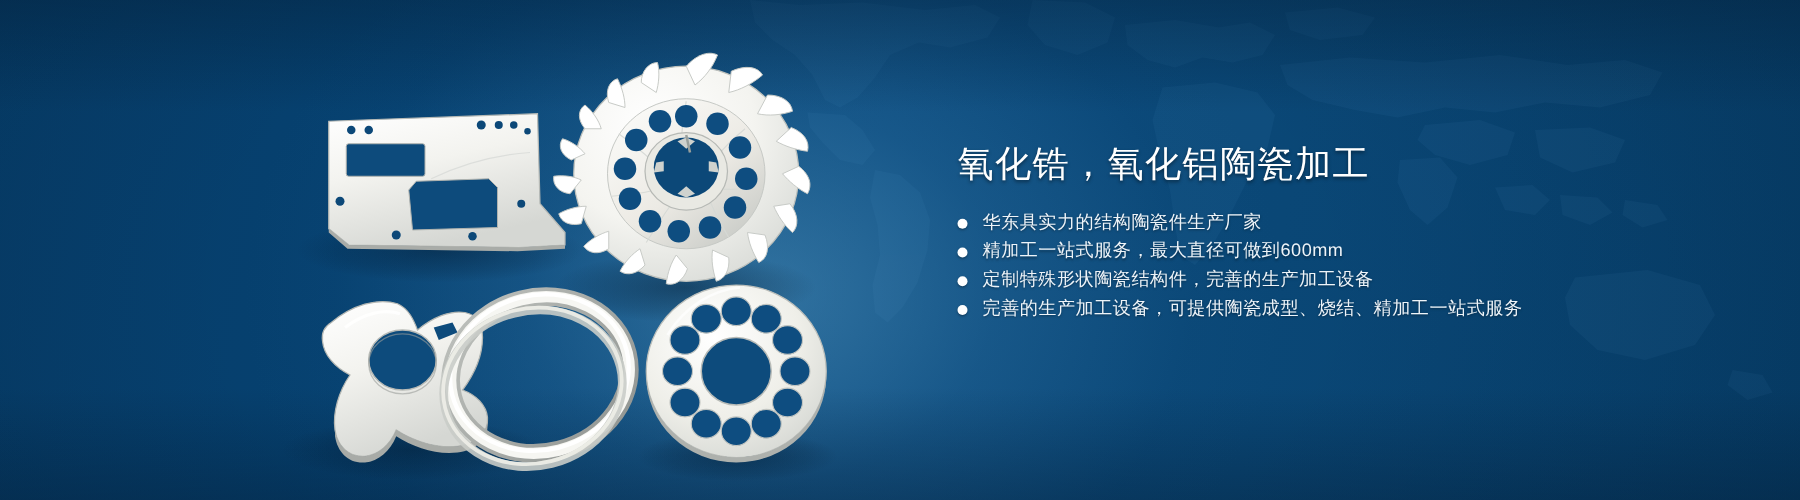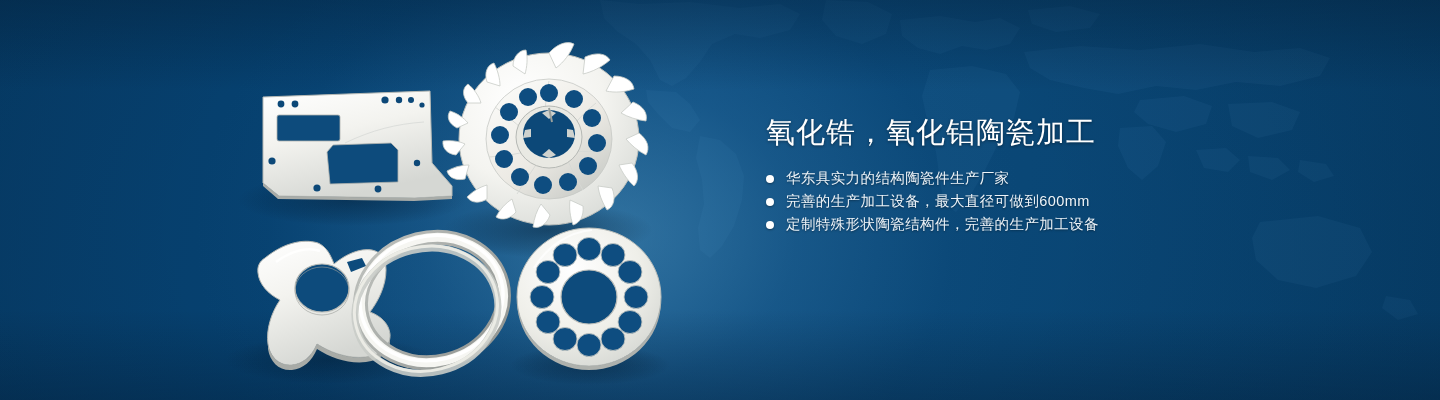--- a/index.html
+++ b/index.html
@@ -310,23 +310,27 @@
 
     <div class="headline">氧化锆，氧化铝陶瓷加工</div>
 
     <ul class="bullets">
       <li class="bullet">
         <span class="dot"></span>
         <span class="btext">华东具实力的结构陶瓷件生产厂家</span>
       </li>
       <li class="bullet">
         <span class="dot"></span>
-        <span class="btext">完善的生产加工设备，最大直径可做到600mm</span>
+        <span class="btext">精加工一站式服务，最大直径可做到600mm</span>
       </li>
       <li class="bullet">
         <span class="dot"></span>
         <span class="btext">定制特殊形状陶瓷结构件，完善的生产加工设备</span>
       </li>
+      <li class="bullet">
+        <span class="dot"></span>
+        <span class="btext">完善的生产加工设备，可提供陶瓷成型、烧结、精加工一站式服务</span>
+      </li>
     </ul>
 
   </div>
 
 </div>
 
 </body></html>

